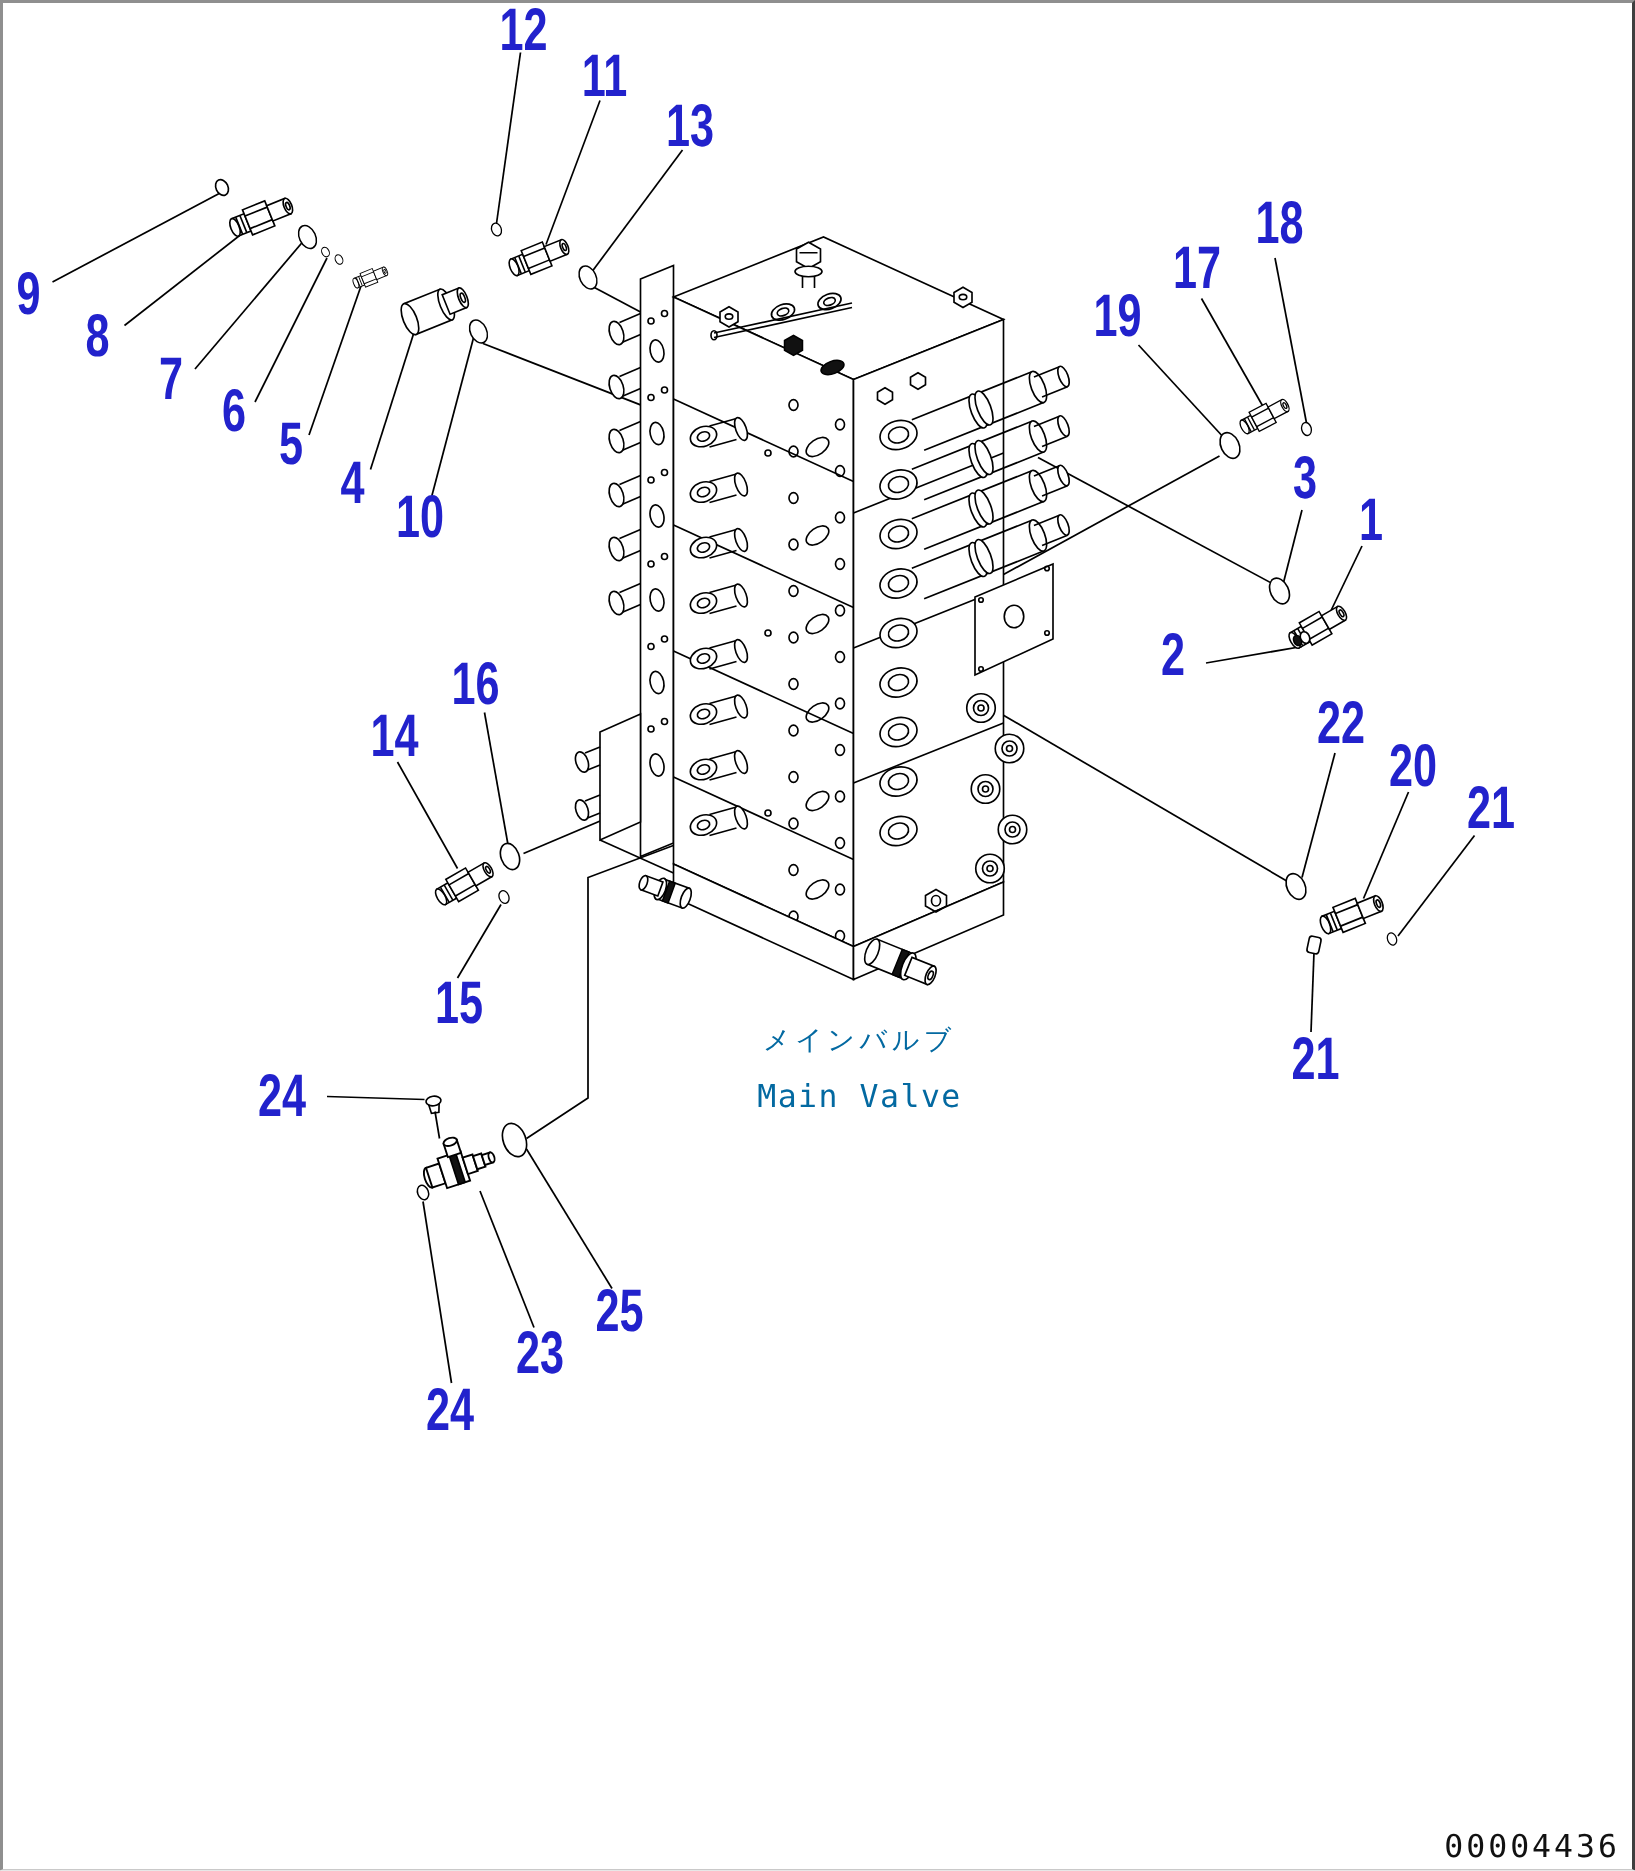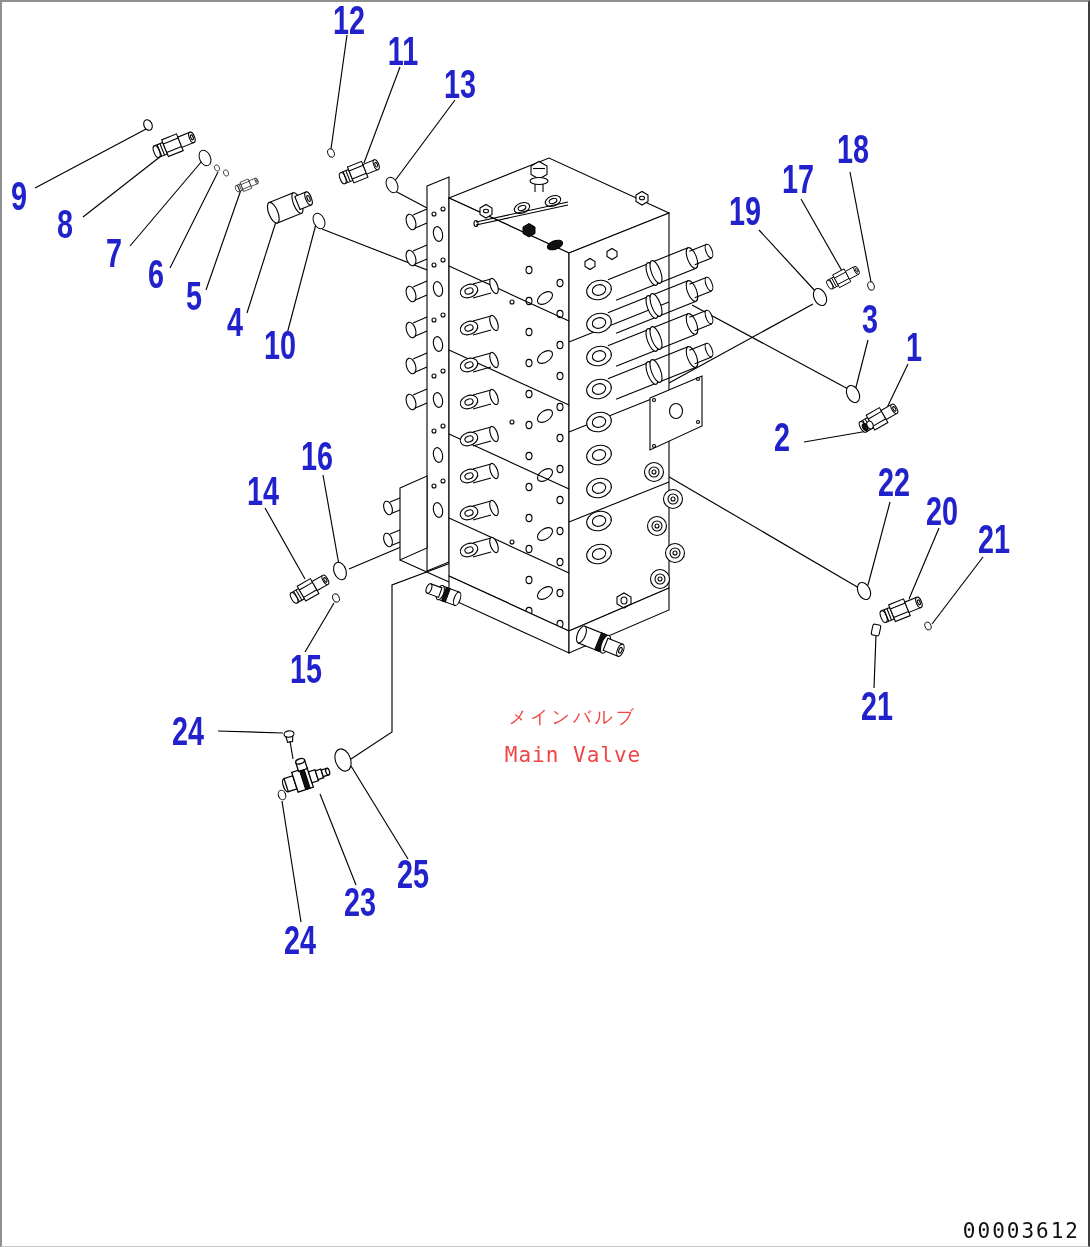--- a/index.html
+++ b/index.html
@@ -14,22 +14,22 @@
   svg .ln{stroke:#000;stroke-width:1.15;fill:none;}
   svg .k{stroke:#000;stroke-width:1.1;fill:none;}
   svg .w{stroke:#000;stroke-width:1.1;fill:#ffffff;}
   svg .d{stroke:#000;stroke-width:1;fill:#111111;}
   .callout{
     position:absolute;color:#2222cc;font-weight:bold;font-size:40px;line-height:1;
     transform:translate(-50%,-50%) scaleX(0.72);white-space:nowrap;
     -webkit-user-select:none;user-select:none;
   }
   .cap{
-    position:absolute;color:#ef4444;font-family:"DejaVu Sans Mono","Liberation Mono",monospace;
-    transform:translate(-50%,-50%);white-space:nowrap;margin-top:24px;
+    position:absolute;color:#0369a1;font-family:"DejaVu Sans Mono","Liberation Mono",monospace;
+    transform:translate(-50%,-50%);white-space:nowrap;
   }
   .cap-jp{font-size:18px;letter-spacing:3px;}
   .cap-en{font-size:21px;letter-spacing:1px;}
   .docnum{
     position:absolute;right:8px;bottom:3px;color:#111;
     font-family:"DejaVu Sans Mono","Liberation Mono",monospace;
     font-size:21px;letter-spacing:2px;
   }
 </style>
 </head>
@@ -508,15 +508,15 @@
   <div class="callout" style="left:992px;top:537px;">21</div>
   <div class="callout" style="left:875px;top:704px;">21</div>
   <div class="callout" style="left:892px;top:480px;">22</div>
   <div class="callout" style="left:358px;top:900px;">23</div>
   <div class="callout" style="left:186px;top:729px;">24</div>
   <div class="callout" style="left:298px;top:938px;">24</div>
   <div class="callout" style="left:411px;top:872px;">25</div>
 
   <div class="cap cap-jp" style="left:571px;top:691px;">メインバルブ</div>
   <div class="cap cap-en" style="left:571px;top:729px;">Main Valve</div>
-  <div class="docnum">00003612</div>
+  <div class="docnum">00004436</div>
 
 </div>
 
 </body></html>

